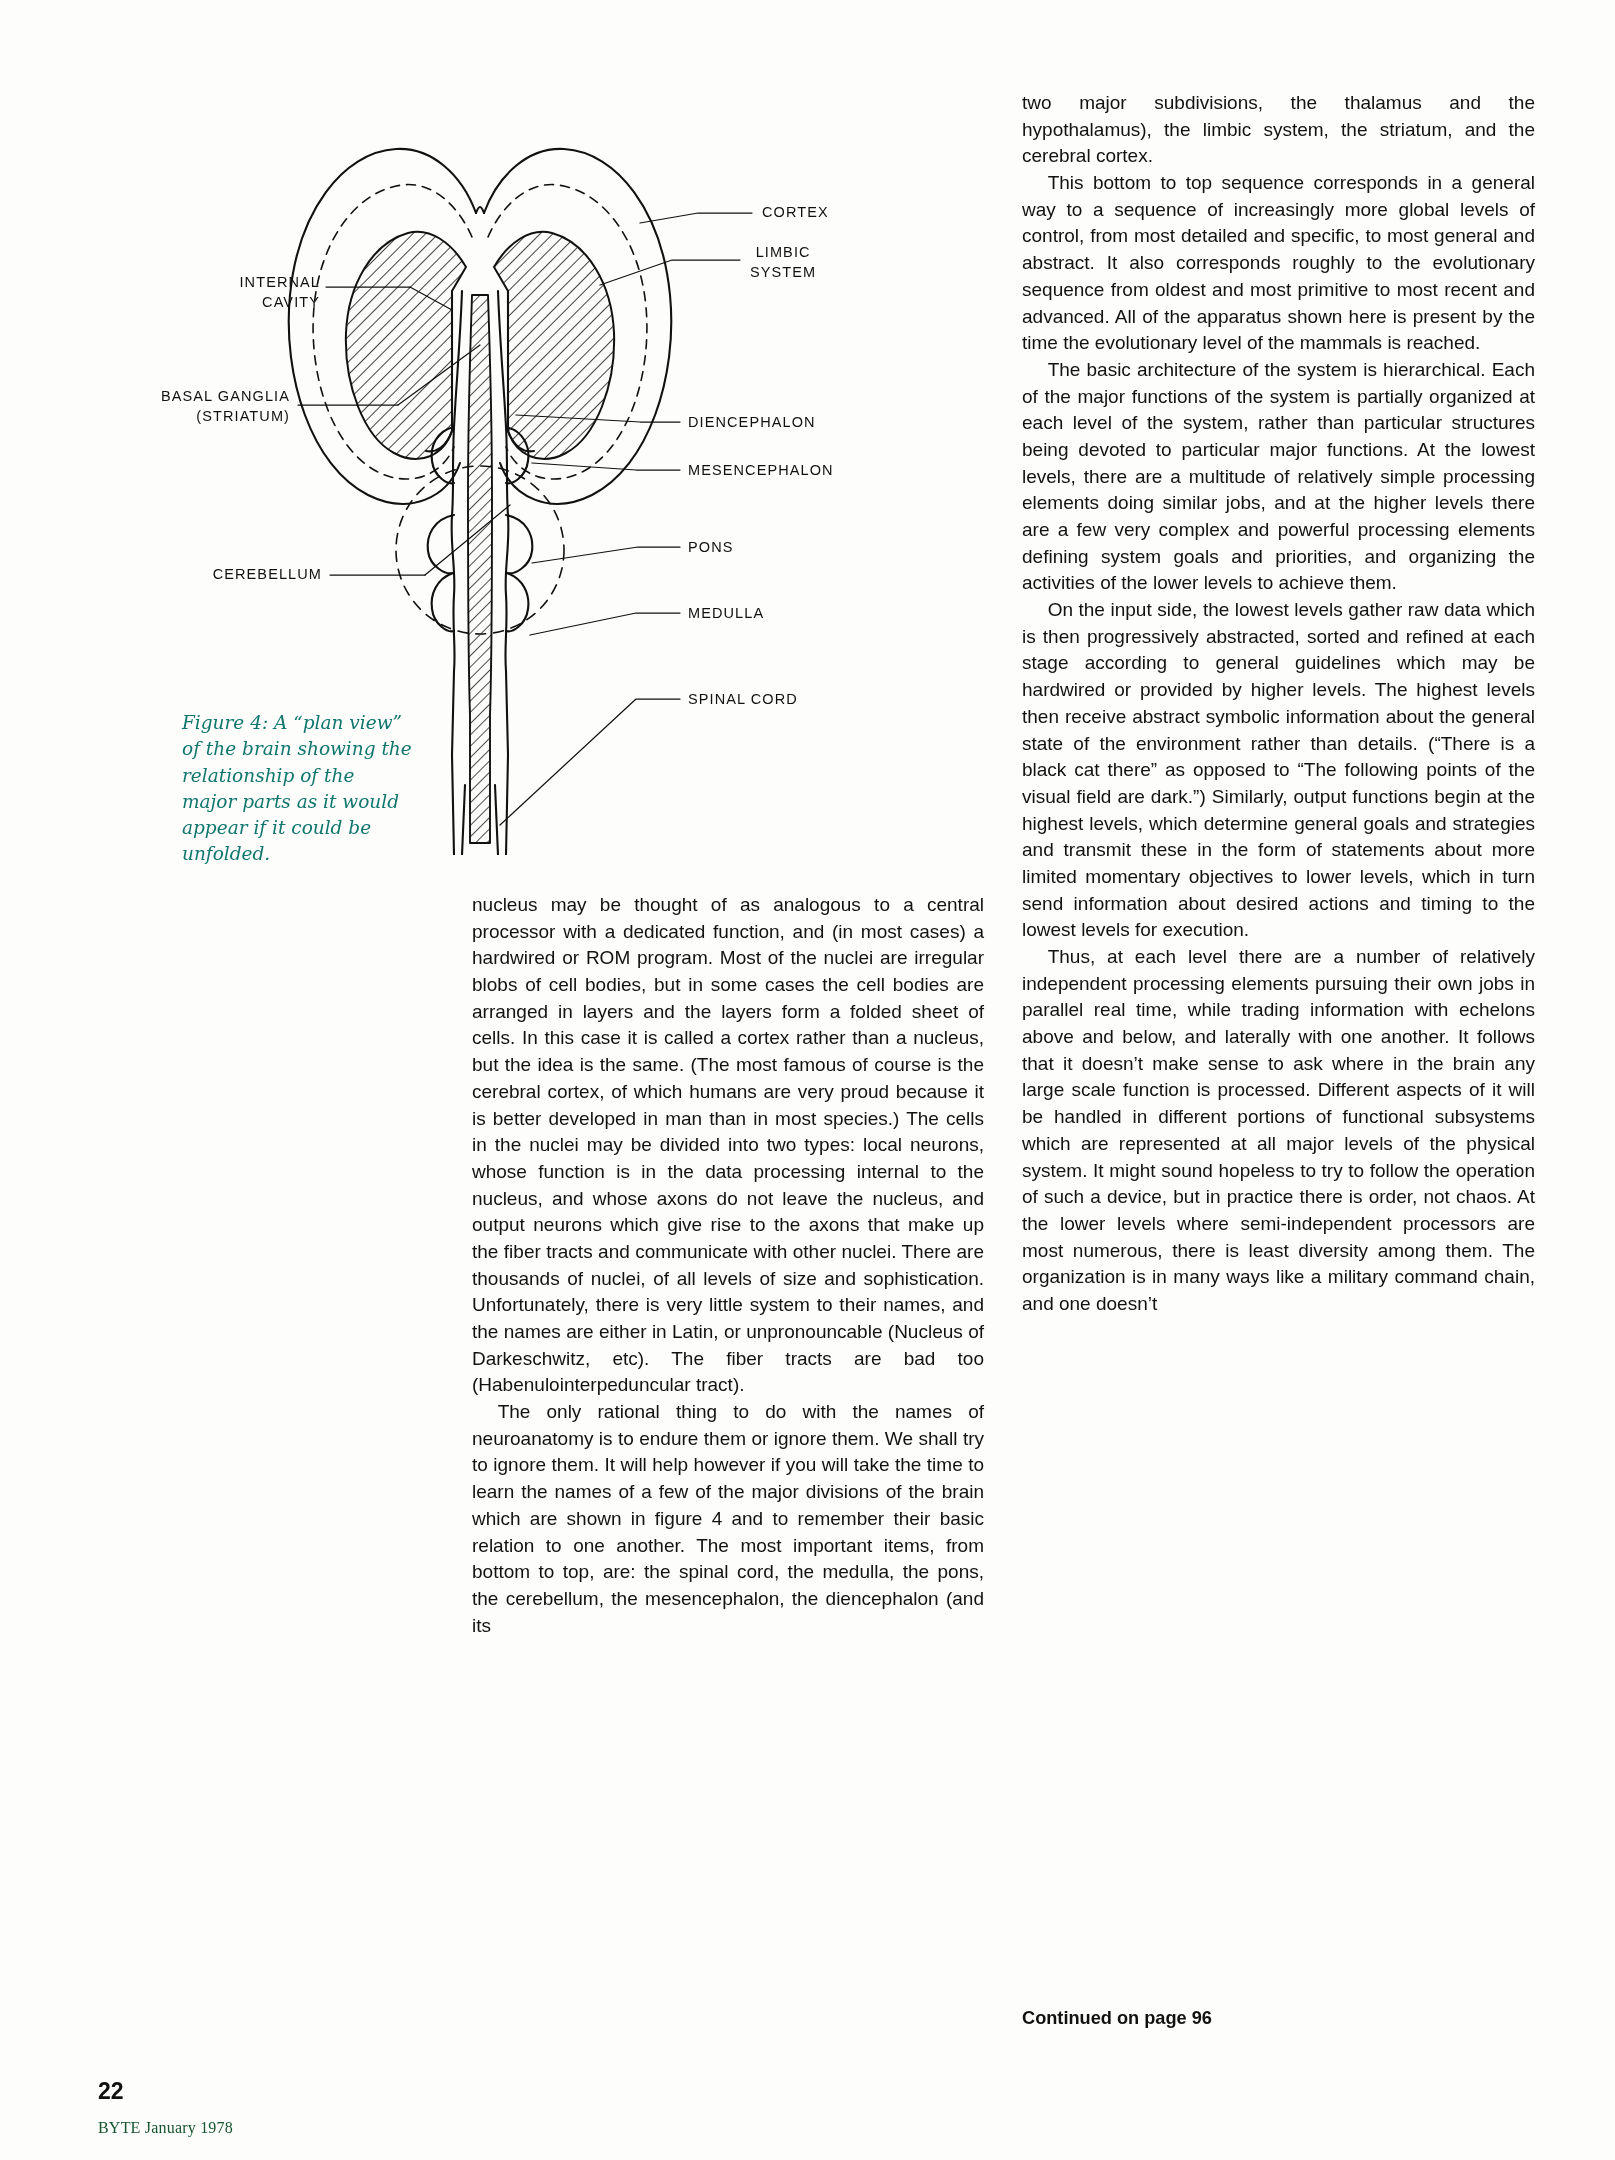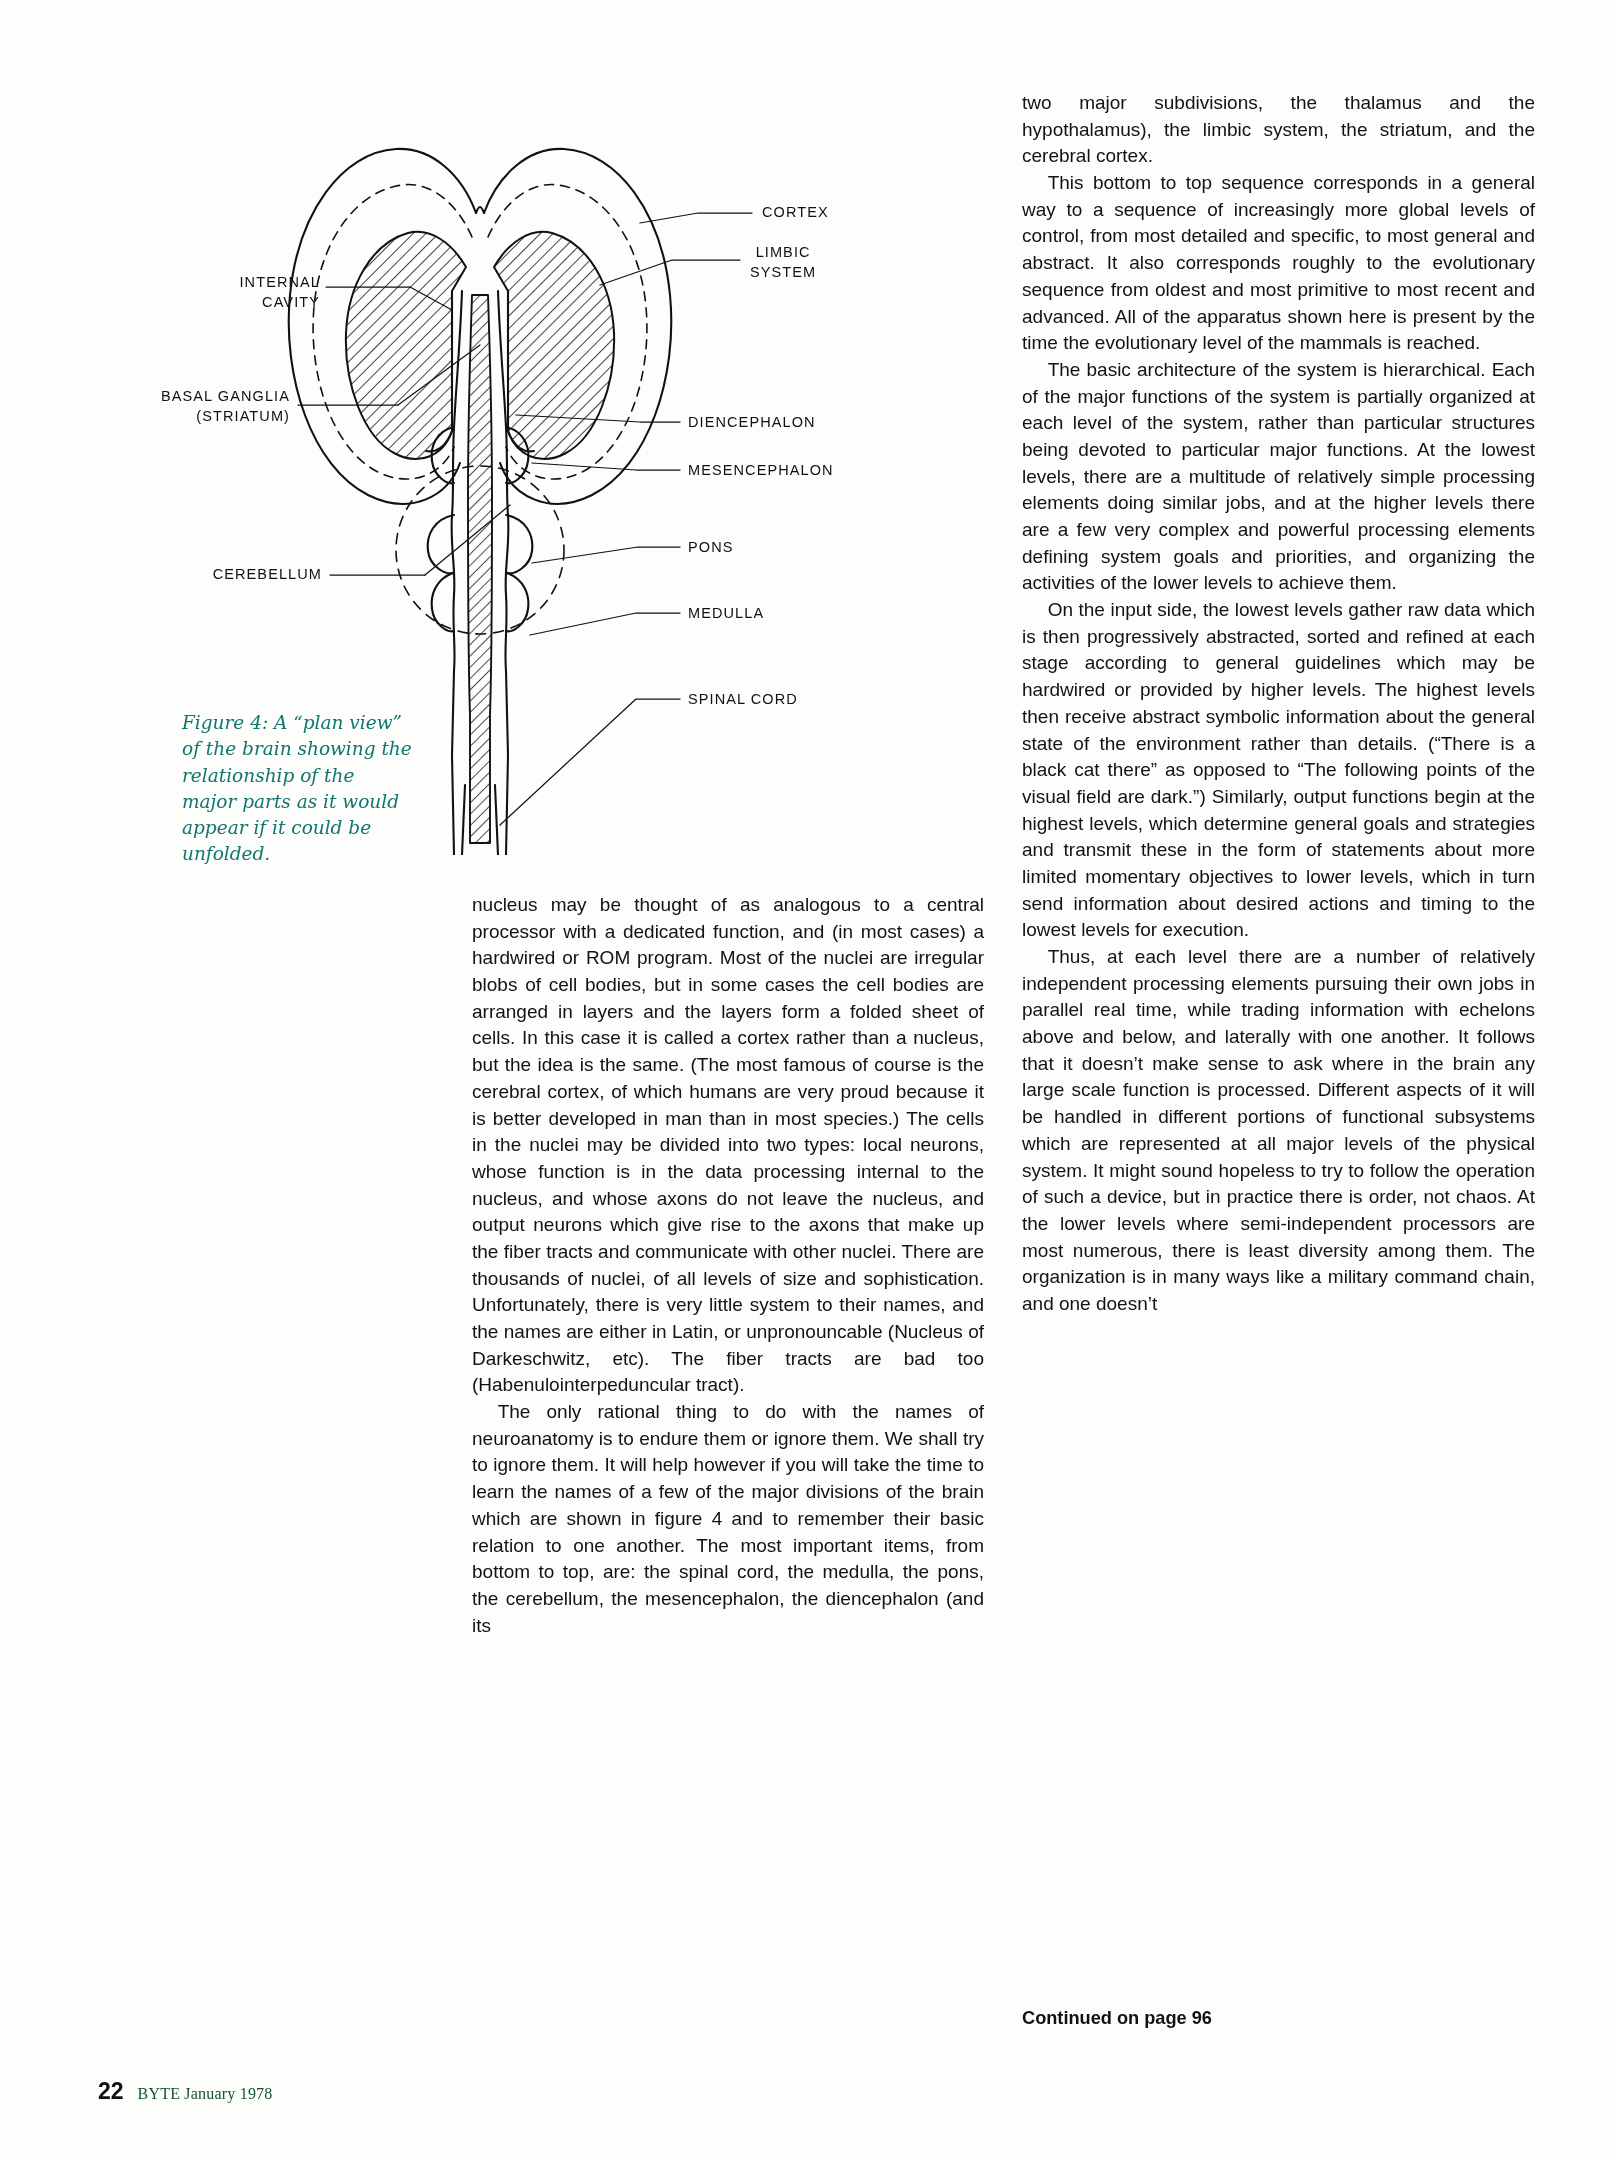--- a/index.html
+++ b/index.html
@@ -85,20 +85,21 @@
   }
 
   
   .footer {
     position: absolute;
     left: 98px;
     top: 2078px;
     display: flex;
     align-items: baseline;
     gap: 14px;
+    flex-direction: column;
   }
   .folio {
     font-family: "Liberation Sans", sans-serif;
     font-weight: bold;
     font-size: 23px;
     color: #111;
   }
   .footer-text {
     font-family: Liberation Serif, serif;
     font-size: 16px;

